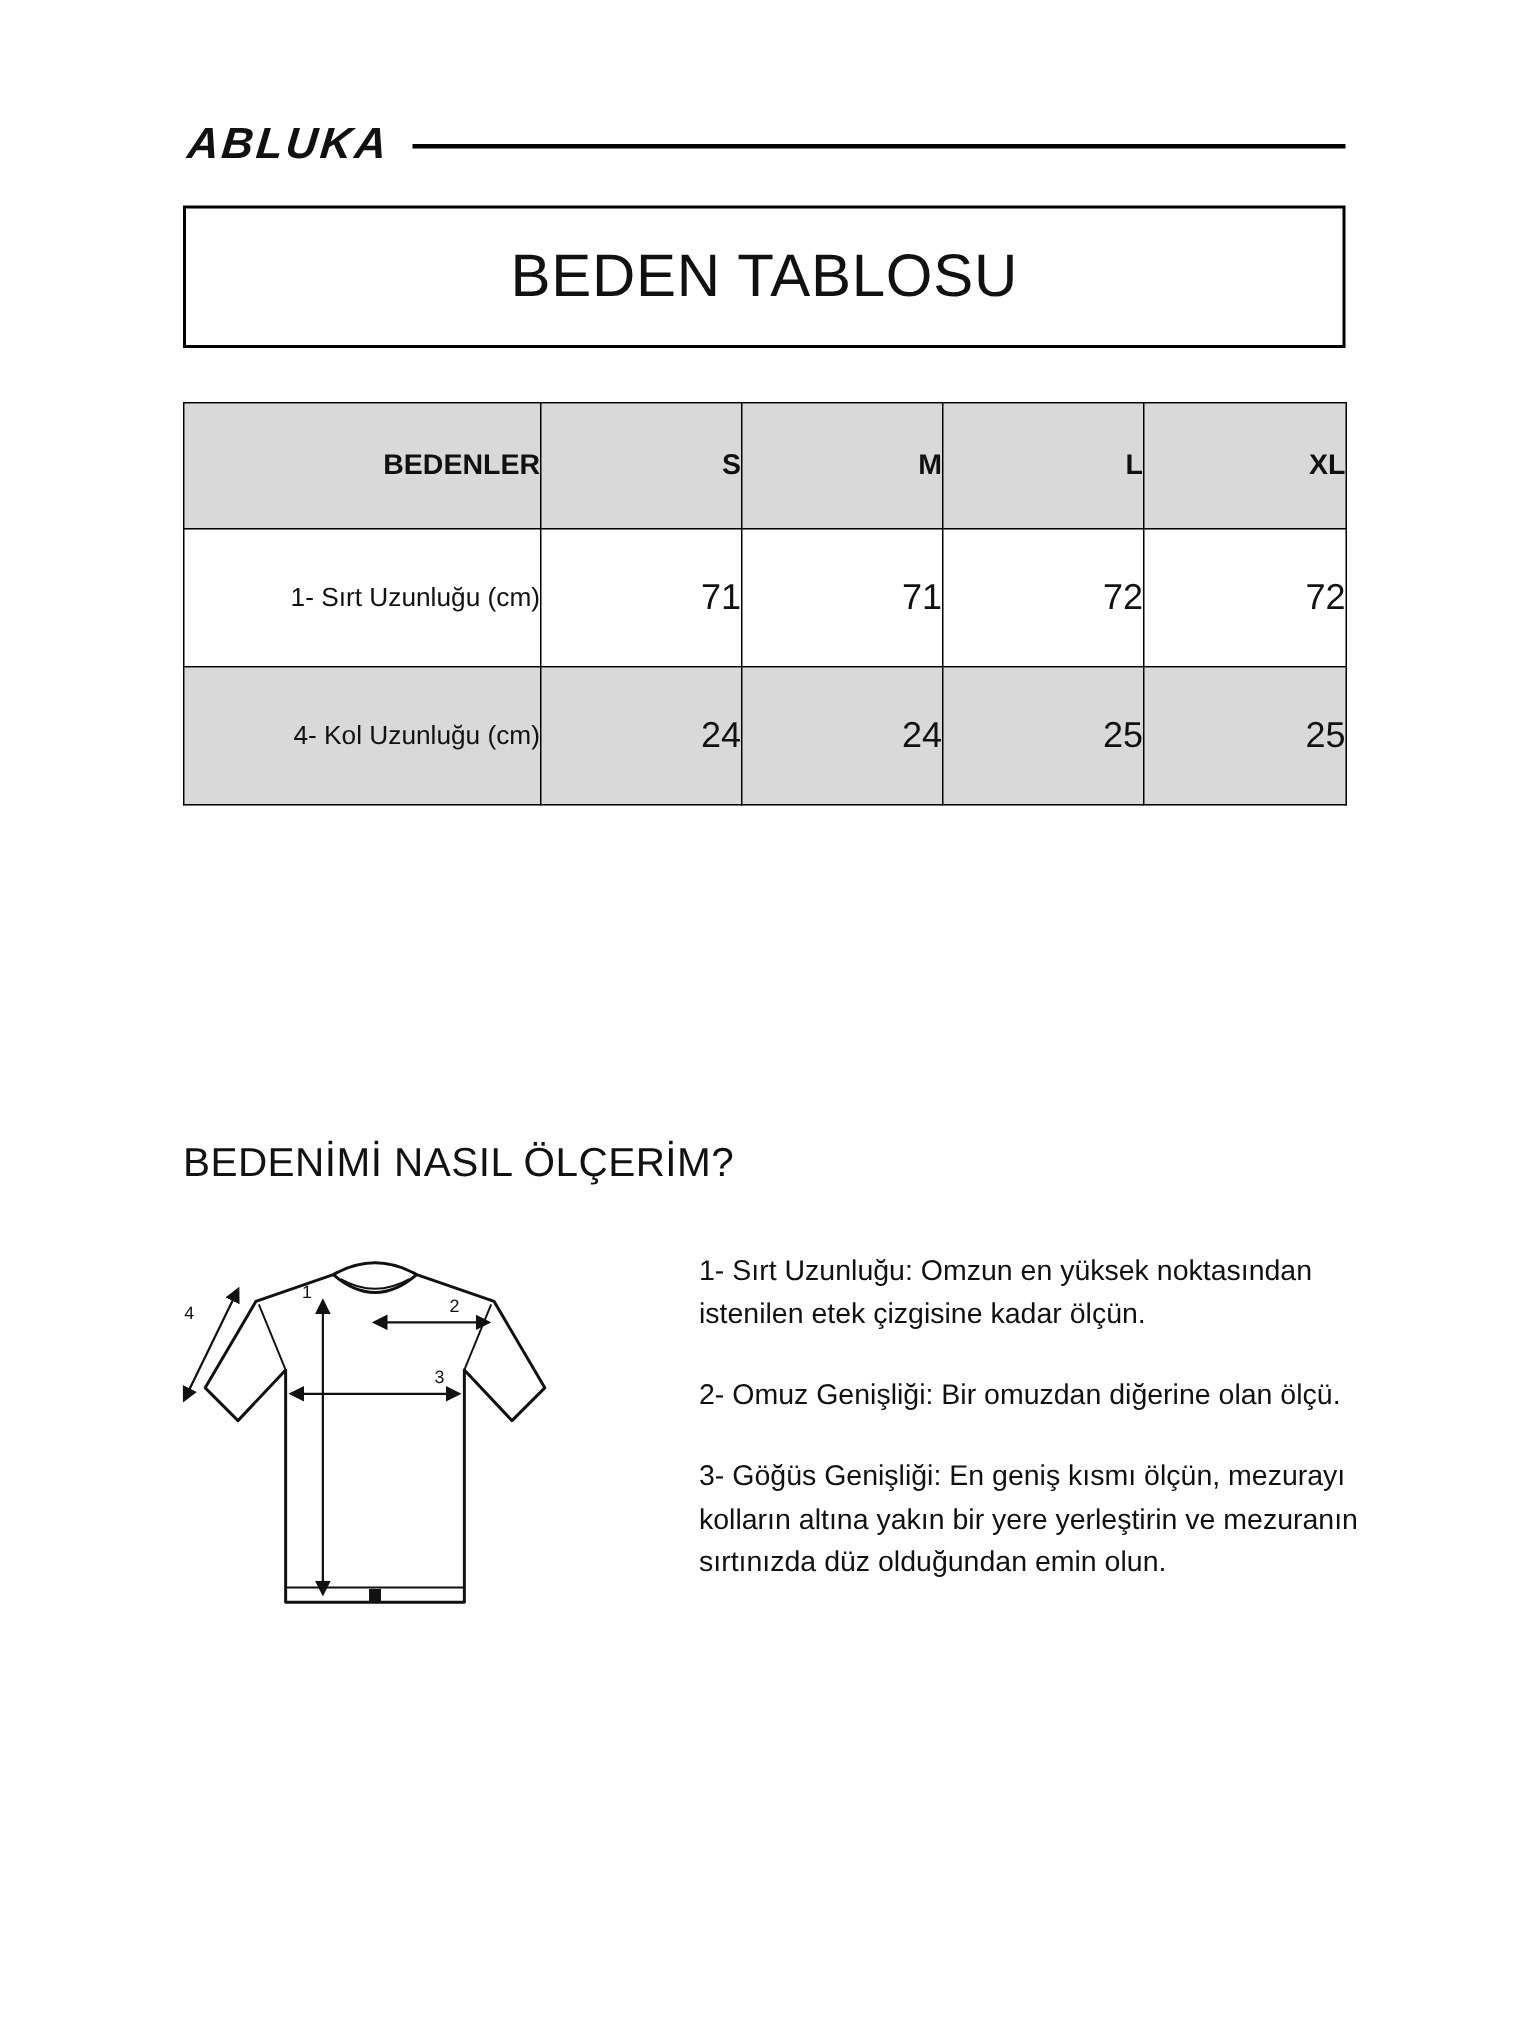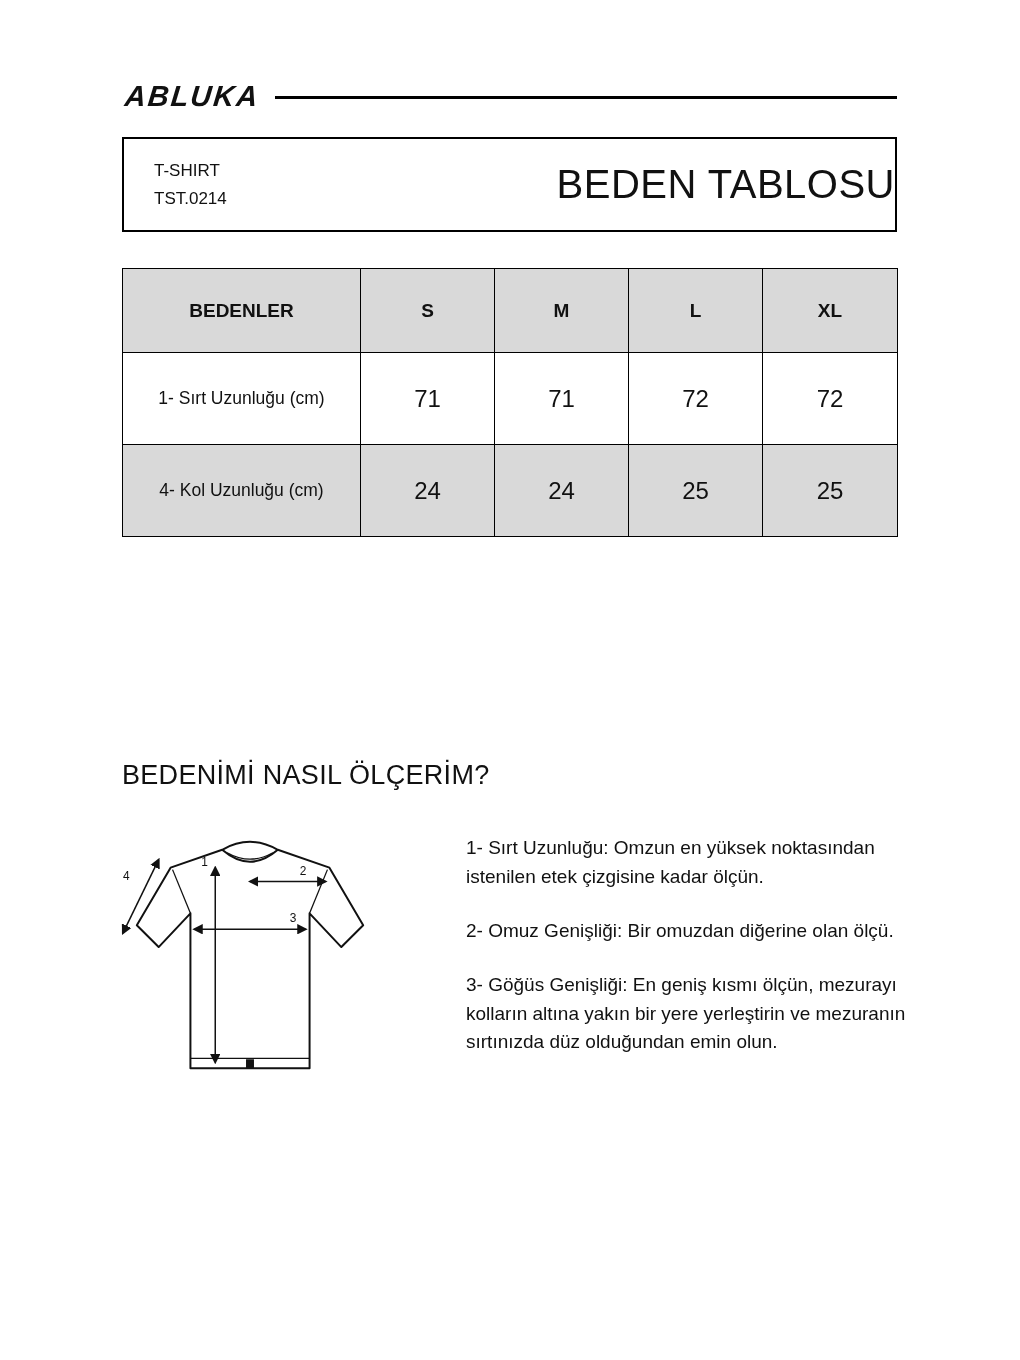--- a/index.html
+++ b/index.html
@@ -20,30 +20,30 @@
     letter-spacing: 2px; transform: skewX(-6deg); white-space: nowrap;
   }
   .logo-line { flex: 1; height: 3px; background: var(--border, #000); margin-left: 16px; margin-top: 2px; }
 
   
   .title-box {
     position: absolute; left: 122px; top: 137px; width: 775px; height: 95px;
     border: 2px solid var(--border, #000); display: flex; align-items: center;
   }
   .product-info { padding-left: 30px; font-size: 17px; line-height: 1.6; }
-  .page-title { flex: 1; text-align: right; font-size: 40px; font-weight: 400; letter-spacing: 0.5px; }
+  .page-title { flex: 1; text-align: center; font-size: 40px; font-weight: 400; letter-spacing: 0.5px; }
 
   
   table.size-table {
     position: absolute; left: 122px; top: 268px; width: 775px;
     border-collapse: collapse; table-layout: fixed;
   }
   .size-table th, .size-table td {
     border: 1.5px solid var(--border, #000);
-    text-align: center; vertical-align: middle; padding: 0;
+    text-align: right; vertical-align: middle; padding: 0;
   }
   .size-table thead tr { height: 84px; }
   .size-table tbody tr { height: 92px; }
   .size-table thead th { background: var(--table-header-bg, #d9d9d9); font-size: 19px; font-weight: bold; }
   .size-table tbody tr.alt { background: var(--row-alt-bg, #d9d9d9); }
   .size-table td.label-cell { font-size: 17.5px; }
   .size-table td.value-cell { font-size: 24px; }
 
   
   .how-to-heading { position: absolute; left: 122px; top: 760px; font-size: 27px; font-weight: 400; letter-spacing: 0.3px; }
@@ -59,24 +59,20 @@
 <body>
 
 <div class="page">
 
   <div class="logo-row">
     <div class="logo">ABLUKA</div>
     <div class="logo-line"></div>
   </div>
 
   <div class="title-box">
-    <div class="product-info">
-      <div>T-SHIRT</div>
-      <div>TST.0214</div>
-    </div>
     <div class="page-title">BEDEN TABLOSU</div>
   </div>
 
   <table class="size-table">
     <colgroup>
       <col style="width:238px">
         <col style="width:134px">
         <col style="width:134px">
         <col style="width:134px">
         <col style="width:135px">

